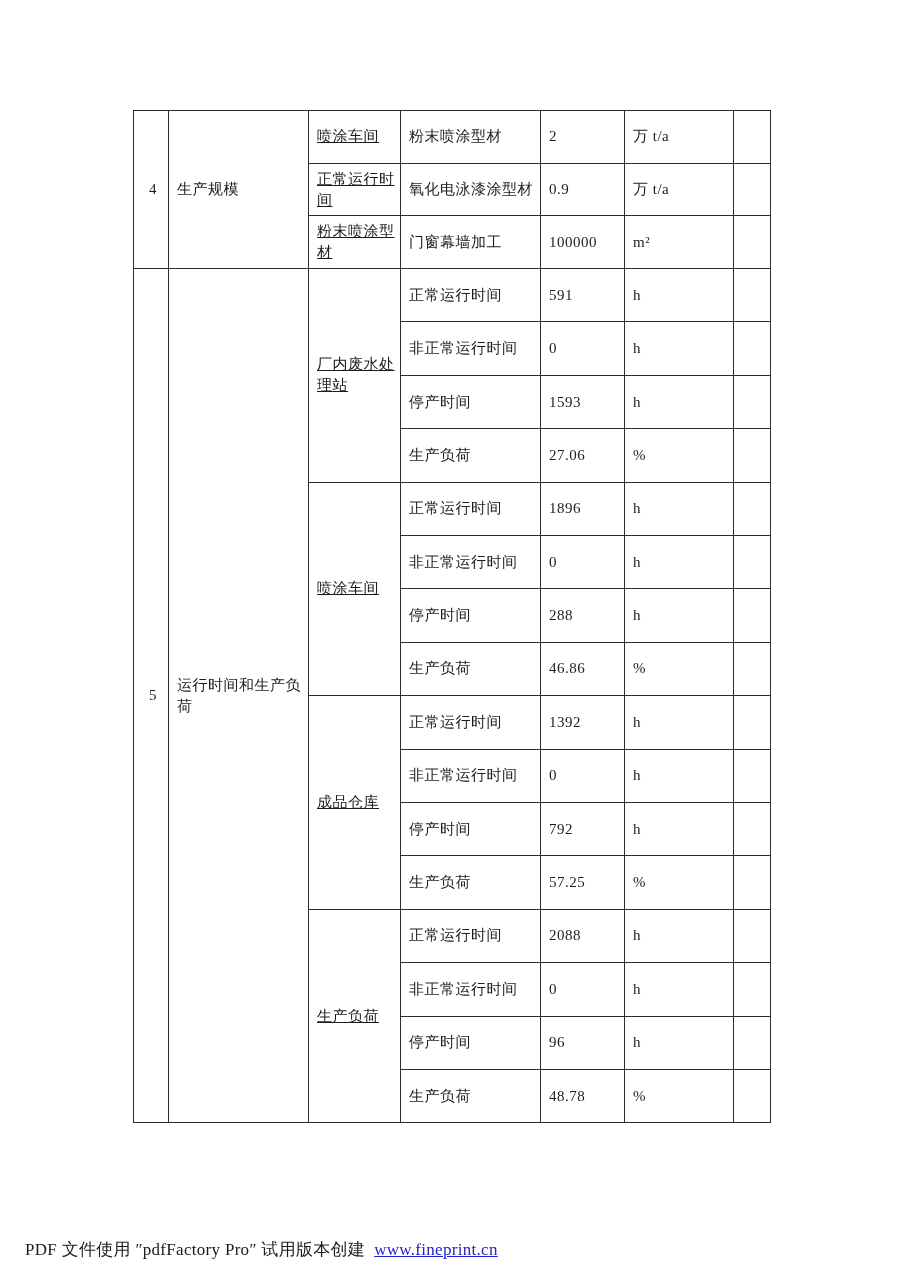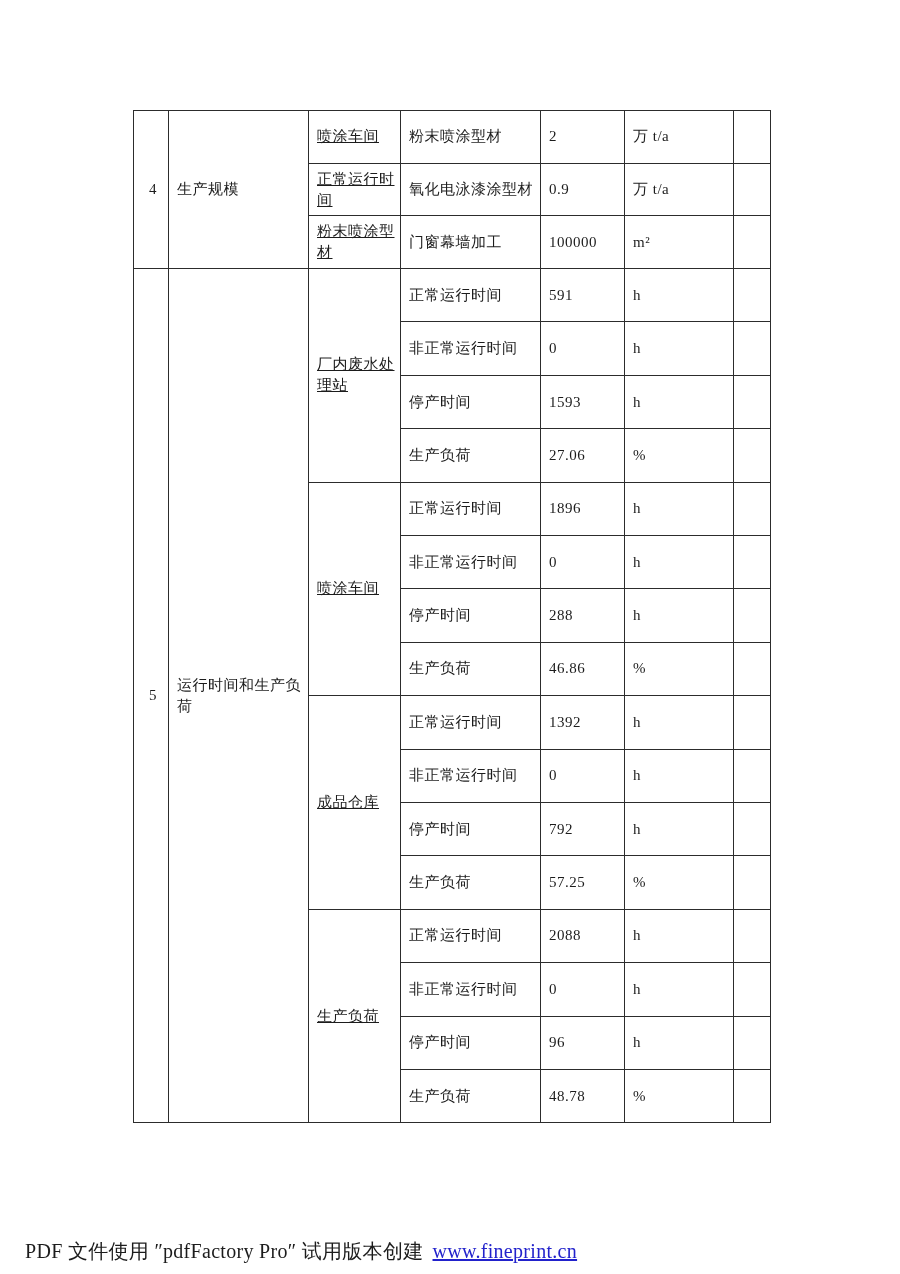--- a/index.html
+++ b/index.html
@@ -31,21 +31,21 @@
   td.cat{padding-left:7px;padding-right:4px;}
   td.sub{padding-left:8px;padding-right:14px;text-decoration:underline;}
   td.item{padding-left:7px;padding-right:2px;}
   td.val{padding-left:8px;padding-right:2px;}
   td.unit{padding-left:8px;padding-right:2px;}
   td.end{padding:0;}
   tr.r4{height:52.7px;}
   tr.r5{height:53.4px;}
   .footer{
     position:absolute;left:25px;top:1238px;
-    font-size:20px;
+    font-size:17px;
     letter-spacing:0.3px;
     white-space:nowrap;
     color:#1c1c1c;
   }
   .footer .lnk{
     color:#2222cc;
     text-decoration:underline;
     margin-left:9px;
     cursor:pointer;
   }

